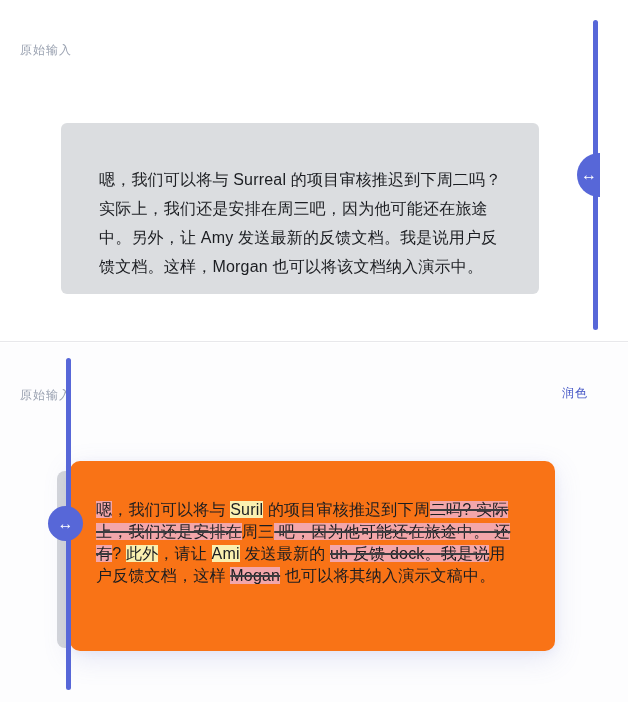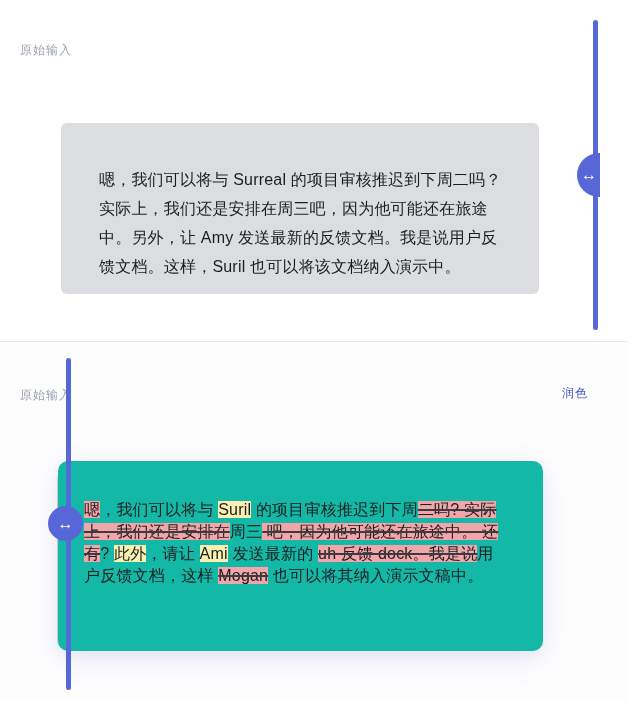--- a/index.html
+++ b/index.html
@@ -56,22 +56,22 @@
   .handle-bottom{
     left:48px;top:163px;width:35px;height:35px;border-radius:50%;
   }
   .handle-arrow{font-size:16px;font-weight:700;line-height:1;}
 
   .gray-sliver{
     position:absolute;left:57px;top:128px;width:13px;height:177px;
     background:#d4d6da;border-radius:8px 0 0 8px;z-index:1;
   }
   .white-card{
-    position:absolute;left:58px;top:118px;width:485px;height:190px;
-    background:#14b8a6;border-radius:10px;z-index:2;
+    position:absolute;left:70px;top:118px;width:485px;height:190px;
+    background:#f97316;border-radius:10px;z-index:2;
     box-shadow:0 8px 28px rgba(110,120,200,0.16), 0 2px 8px rgba(110,120,200,0.08);
     padding:38px 44px 8px 26px;
   }
   .diff-text{
     font-size:16px;line-height:22px;font-weight:500;color:var(--text);
     letter-spacing:.2px;
   }
   .seg-kept{background:transparent;}
   .seg-mark-red{background:var(--deleted-bg);}
   .seg-mark-yellow{background:var(--changed-bg);}
@@ -84,21 +84,21 @@
 </style>
 </head>
 <body>
 
 <div class="page">
 
   <section class="panel panel-top">
     <div class="panel-label label-top-original">原始输入</div>
 
     <div class="gray-card">
-      <p>嗯，我们可以将与 Surreal 的项目审核推迟到下周二吗？实际上，我们还是安排在周三吧，因为他可能还在旅途中。另外，让 Amy 发送最新的反馈文档。我是说用户反馈文档。这样，Suril 也可以将该文档纳入演示中。</p>
+      <p>嗯，我们可以将与 Surreal 的项目审核推迟到下周二吗？实际上，我们还是安排在周三吧，因为他可能还在旅途中。另外，让 Amy 发送最新的反馈文档。我是说用户反馈文档。这样，Morgan 也可以将该文档纳入演示中。</p>
     </div>
 
     <div class="slider-line slider-line-top"></div>
     <div class="slider-handle handle-top">
       <span class="handle-arrow">↔</span>
     </div>
   </section>
 
   <section class="panel panel-bottom">
     <div class="panel-label label-bottom-original">原始输入</div>

